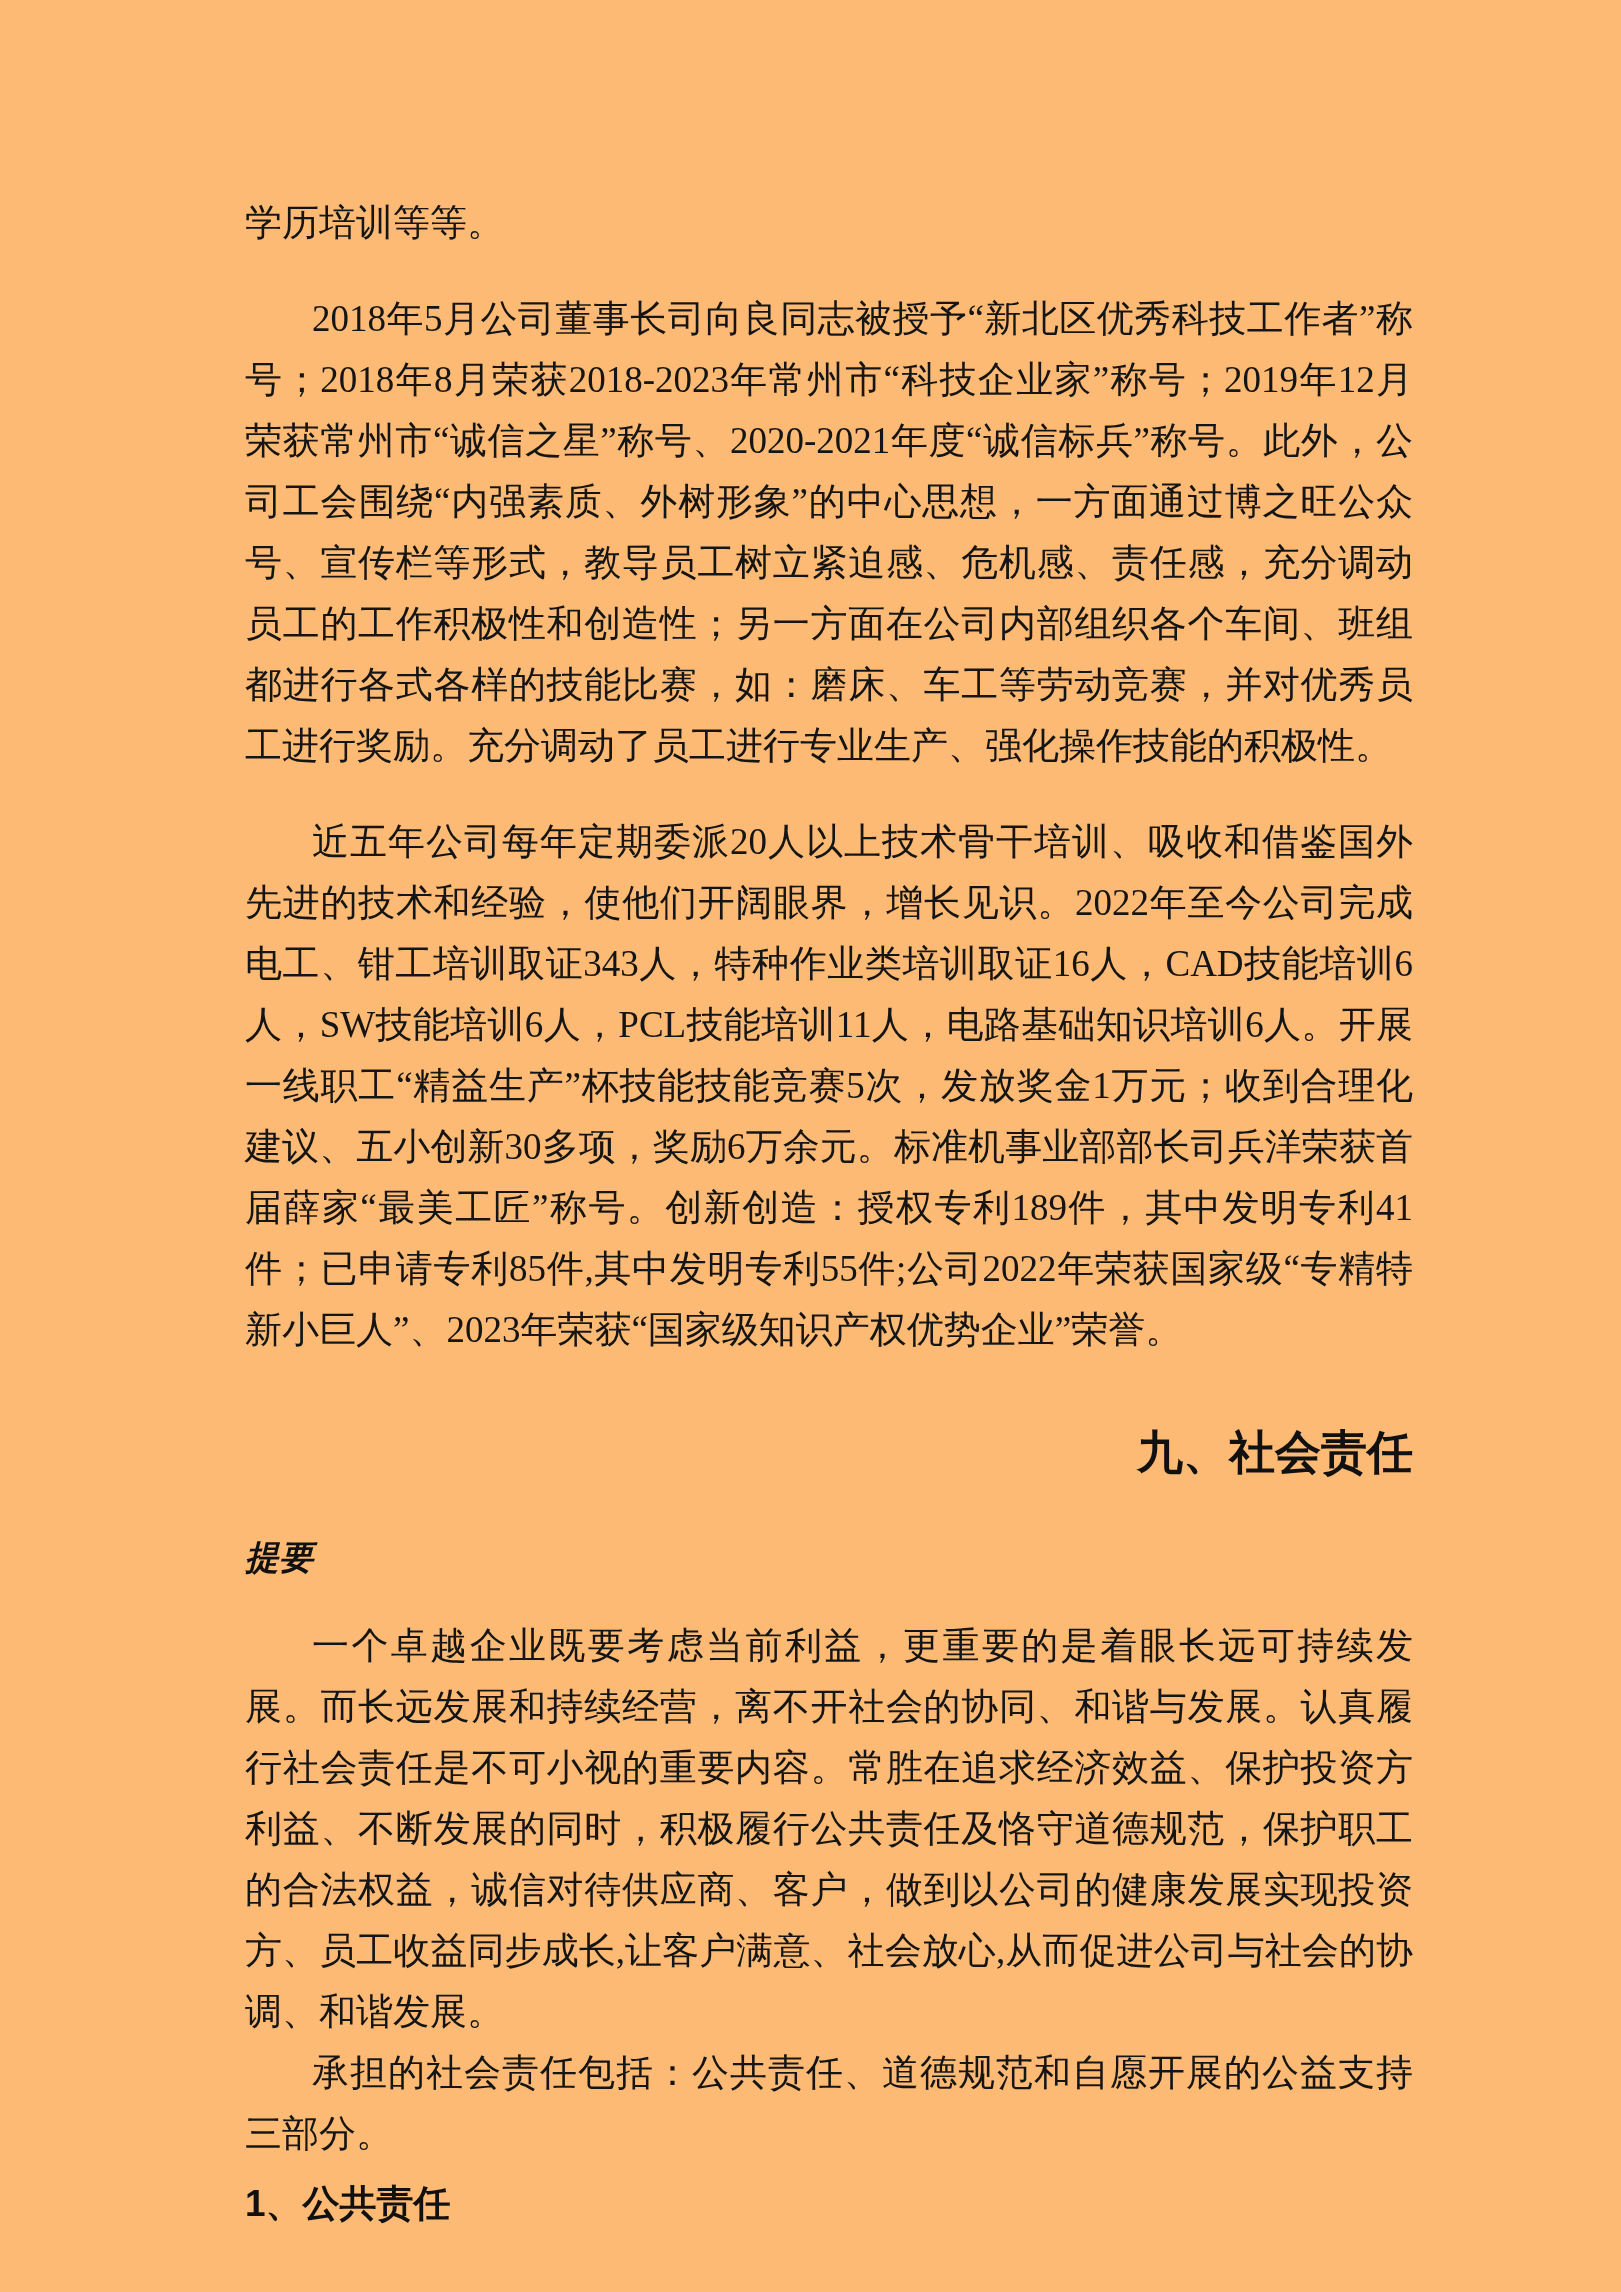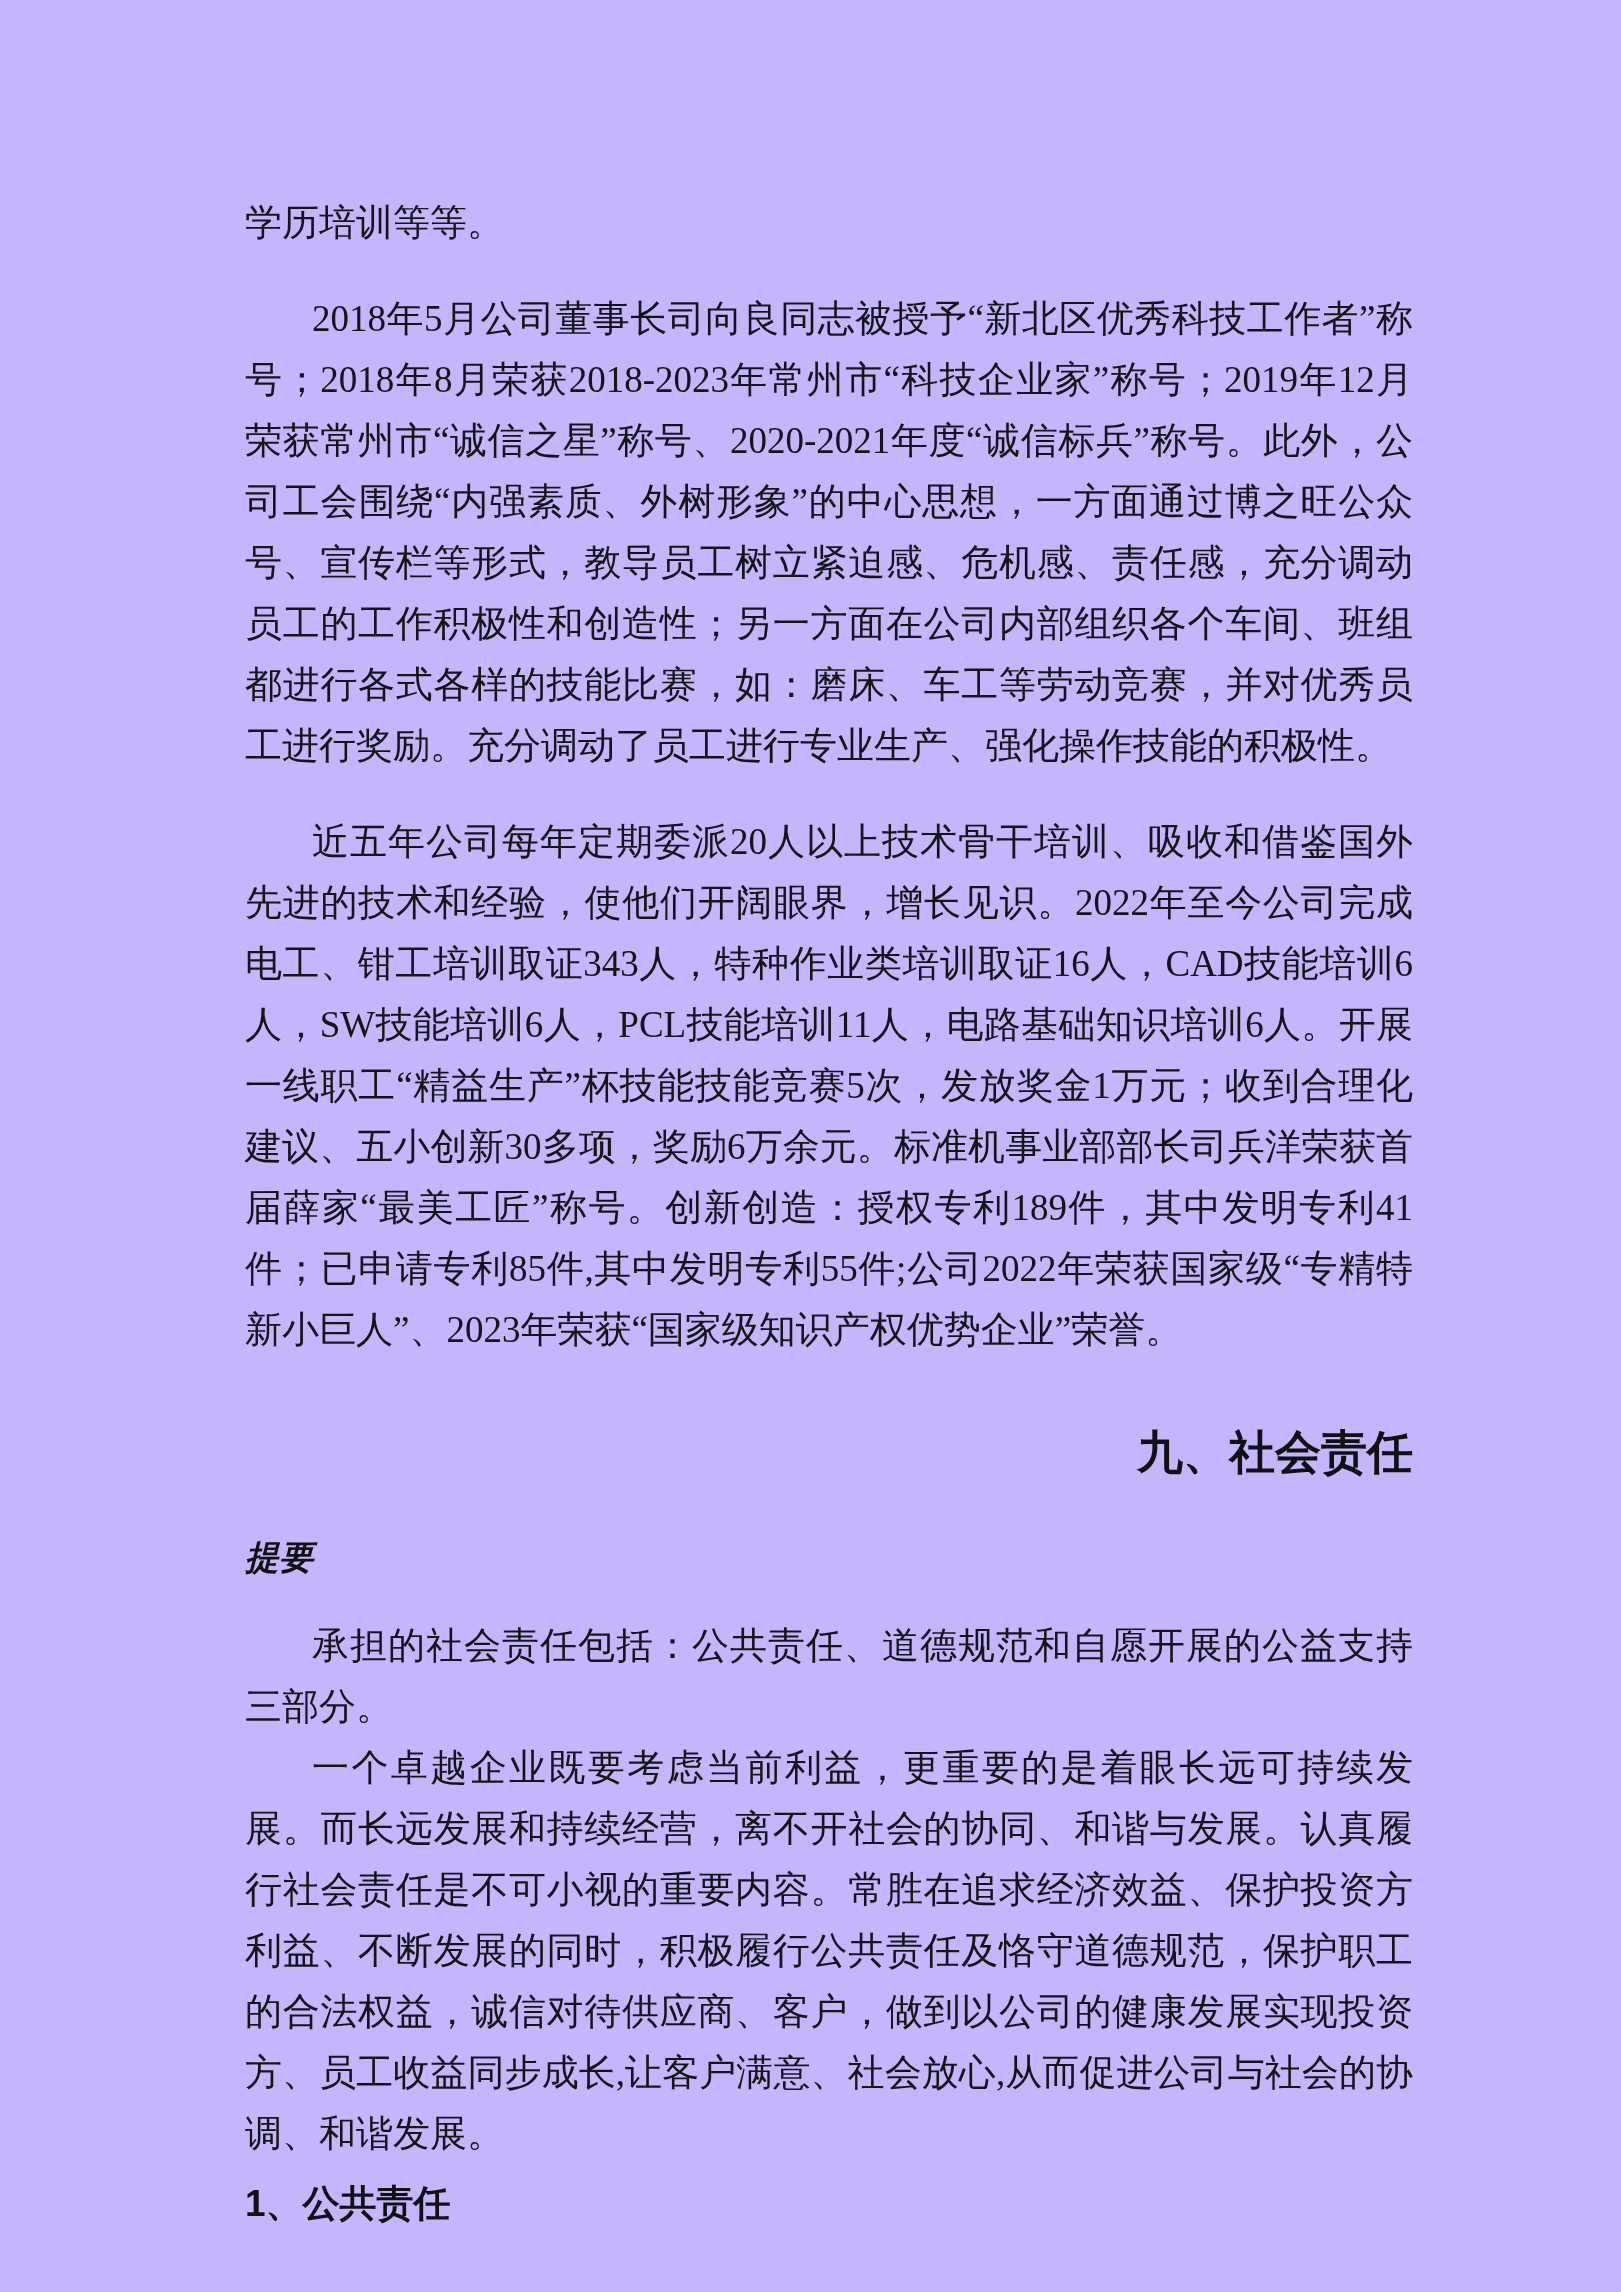--- a/index.html
+++ b/index.html
@@ -4,21 +4,21 @@
 <style>
   html, body {
     margin: 0;
     padding: 0;
     background: #ffffff;
   }
   .page {
     position: relative;
     width: 1621px;
     height: 2293px;
-    background: #c4b5fd;
+    background: #fdba74;
     overflow: hidden;
   }
   .content {
     position: absolute;
     left: 245px;
     top: 192px;
     width: 1168px;
     color: #151515;
   }
   p.body-para {
@@ -71,21 +71,21 @@
     <p class="body-para gap-after">学历培训等等。</p>
 
     <p class="body-para indent gap-after">2018年5月公司董事长司向良同志被授予“新北区优秀科技工作者”称号；2018年8月荣获2018-2023年常州市“科技企业家”称号；2019年12月荣获常州市“诚信之星”称号、2020-2021年度“诚信标兵”称号。此外，公司工会围绕“内强素质、外树形象”的中心思想，一方面通过博之旺公众号、宣传栏等形式，教导员工树立紧迫感、危机感、责任感，充分调动员工的工作积极性和创造性；另一方面在公司内部组织各个车间、班组都进行各式各样的技能比赛，如：磨床、车工等劳动竞赛，并对优秀员工进行奖励。充分调动了员工进行专业生产、强化操作技能的积极性。</p>
 
     <p class="body-para indent">近五年公司每年定期委派20人以上技术骨干培训、吸收和借鉴国外先进的技术和经验，使他们开阔眼界，增长见识。2022年至今公司完成电工、钳工培训取证343人，特种作业类培训取证16人，CAD技能培训6人，SW技能培训6人，PCL技能培训11人，电路基础知识培训6人。开展一线职工“精益生产”杯技能技能竞赛5次，发放奖金1万元；收到合理化建议、五小创新30多项，奖励6万余元。标准机事业部部长司兵洋荣获首届薛家“最美工匠”称号。创新创造：授权专利189件，其中发明专利41件；已申请专利85件,其中发明专利55件;公司2022年荣获国家级“专精特新小巨人”、2023年荣获“国家级知识产权优势企业”荣誉。</p>
 
     <h1 class="sec-heading">九、社会责任</h1>
 
     <h2 class="sub-heading">提要</h2>
 
+    <p class="body-para indent">一个卓越企业既要考虑当前利益，更重要的是着眼长远可持续发展。而长远发展和持续经营，离不开社会的协同、和谐与发展。认真履行社会责任是不可小视的重要内容。常胜在追求经济效益、保护投资方利益、不断发展的同时，积极履行公共责任及恪守道德规范，保护职工的合法权益，诚信对待供应商、客户，做到以公司的健康发展实现投资方、员工收益同步成长,让客户满意、社会放心,从而促进公司与社会的协调、和谐发展。</p>
+
     <p class="body-para indent">承担的社会责任包括：公共责任、道德规范和自愿开展的公益支持三部分。</p>
-
-    <p class="body-para indent">一个卓越企业既要考虑当前利益，更重要的是着眼长远可持续发展。而长远发展和持续经营，离不开社会的协同、和谐与发展。认真履行社会责任是不可小视的重要内容。常胜在追求经济效益、保护投资方利益、不断发展的同时，积极履行公共责任及恪守道德规范，保护职工的合法权益，诚信对待供应商、客户，做到以公司的健康发展实现投资方、员工收益同步成长,让客户满意、社会放心,从而促进公司与社会的协调、和谐发展。</p>
 
     <h3 class="num-heading">1、公共责任</h3>
 
   </div>
 </div>
 
 
 </body></html>

